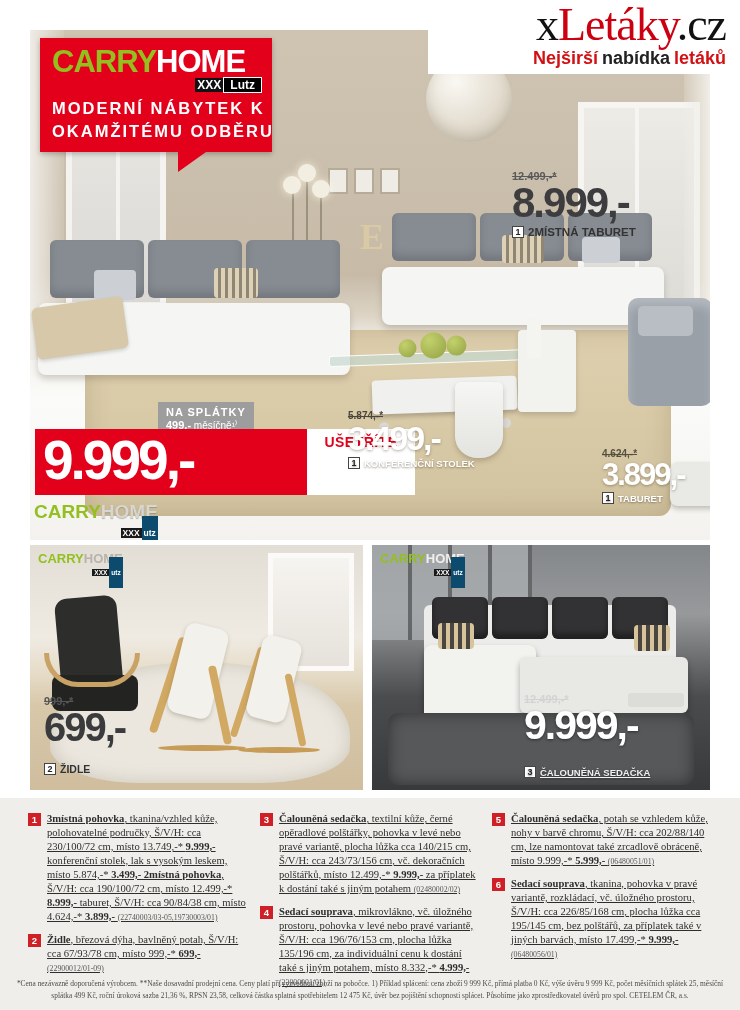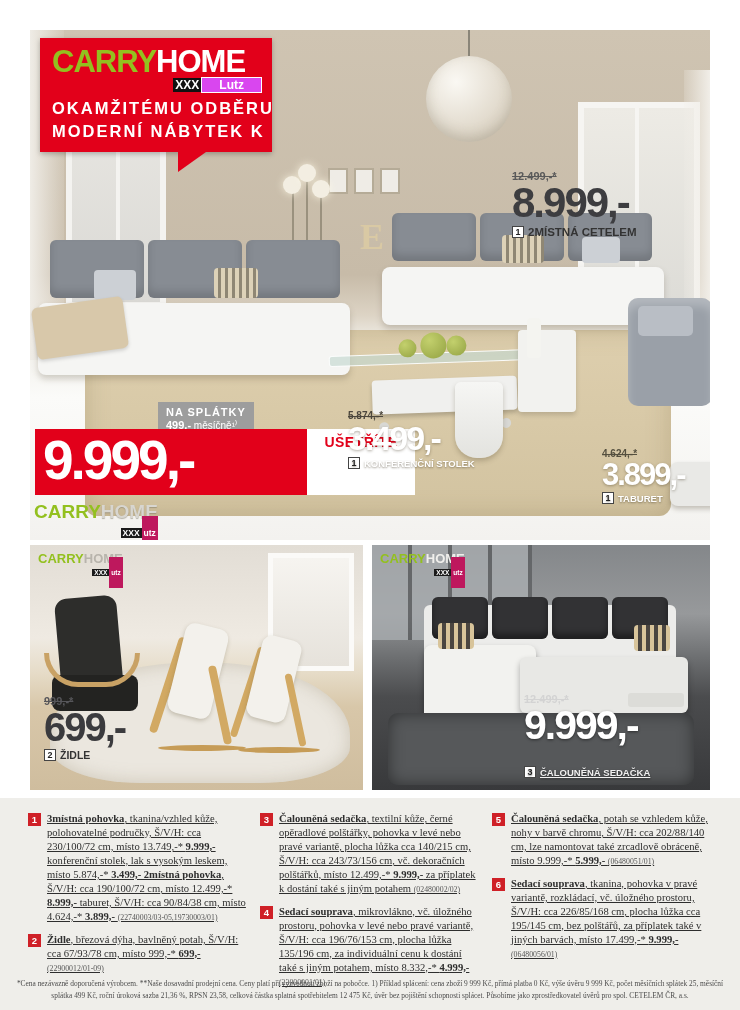--- a/index.html
+++ b/index.html
@@ -51,21 +51,21 @@
   .side-table { position:absolute; left:488px; top:300px; width:58px; height:82px; background:#f2f2ef; border-radius:4px; box-shadow:0 3px 5px rgba(0,0,0,.15); }
 
   
   .brand-banner { position:absolute; left:10px; top:8px; width:232px; background:#e2001a; color:#fff; padding:8px 10px 9px 12px; z-index:5; box-shadow:0 2px 5px rgba(0,0,0,.25); }
   .brand-banner:after { content:""; position:absolute; left:138px; top:100%; width:0; height:0; border-top:20px solid #e2001a; border-right:28px solid transparent; }
   .brand-row { font-weight:bold; font-size:31px; letter-spacing:-1px; line-height:1; white-space:nowrap; }
   .brand-row .carry { color:#93c01f; }
   .brand-row .home { color:#fff; }
   .xxxlutz { text-align:right; margin-top:-2px; margin-bottom:4px; }
   .xxxlutz .xxx { background:#111; color:#fff; font-weight:bold; font-size:12px; padding:0 2px; }
-  .xxxlutz .lutz { background:#d946ef; color:#fff; font-weight:bold; font-size:12px; padding:0 17px; border:1px solid #fff; }
+  .xxxlutz .lutz { background:#000000; color:#fff; font-weight:bold; font-size:12px; padding:0 6px; border:1px solid #fff; }
   .brand-tag { font-weight:bold; font-size:16.5px; letter-spacing:2px; line-height:1.4; white-space:nowrap; }
 
   
   .strike { text-decoration:line-through; }
   .pbadge { display:inline-block; width:12px; height:12px; background:#fff; border:1px solid #444; color:#222; font-size:9px; line-height:11px; text-align:center; font-weight:bold; margin-right:4px; vertical-align:1px; }
   .pb-sofa2 { position:absolute; left:482px; top:140px; z-index:4; }
   .pb-sofa2 .old { font-size:11px; font-weight:bold; color:#5a5a5a; }
   .pb-sofa2 .price { font-size:42px; font-weight:bold; color:#3d3d40; letter-spacing:-2px; line-height:1; }
   .pb-sofa2 .lbl { font-size:11.5px; font-weight:bold; color:#333; margin-top:2px; }
 
@@ -91,21 +91,21 @@
   .pb-tab { position:absolute; left:572px; top:418px; z-index:4; }
   .pb-tab .old { font-size:10px; font-weight:bold; color:#55503f; }
   .pb-tab .price { font-size:31px; font-weight:bold; color:#fff; letter-spacing:-2px; line-height:1.05; text-shadow:0 1px 3px rgba(60,50,30,.4); }
   .pb-tab .lbl { font-size:9.5px; font-weight:bold; color:#fff; text-shadow:0 1px 2px rgba(60,50,30,.5); }
 
   .carry-logo { z-index:4; line-height:1; }
   .carry-logo .carry { color:#93c01f; font-weight:bold; }
   .carry-logo .home { font-weight:bold; }
   .carry-logo .badges { text-align:right; margin-top:-1px; }
   .carry-logo .xxx { background:#1a1a1a; color:#fff; font-weight:bold; padding:0 2px; }
-  .carry-logo .utz { background:#be185d; color:#fff; font-weight:bold; padding:12px 2px;margin-top:36px; }
+  .carry-logo .utz { background:#0c4a6e; color:#fff; font-weight:bold; padding:12px 2px;margin-top:36px; }
   .hero-logo { position:absolute; left:4px; top:472px; font-size:19px; }
   .hero-logo .home { color:#d8d6d0; text-shadow:0 1px 1px rgba(120,115,100,.5); }
   .hero-logo .badges span { font-size:8.5px; }
 
   
   .photo { position:absolute; top:545px; height:245px; overflow:hidden; }
   .photo-left { left:30px; width:333px; background:#e8e3da; }
   .photo-right { left:372px; width:338px; background:#6f7173; }
   .photo .mini-logo { position:absolute; left:8px; top:7px; font-size:13px; }
   .photo-left .mini-logo .home { color:#b8b4ac; }
@@ -129,21 +129,21 @@
   .rp-chaise { position:absolute; left:52px; top:100px; width:112px; height:88px; background:#f2f2ef; border-radius:8px; box-shadow:0 4px 6px rgba(0,0,0,.35); }
   .rp-seat { position:absolute; left:148px; top:112px; width:168px; height:56px; background:#e8e8e5; border-radius:6px; box-shadow:0 4px 6px rgba(0,0,0,.3); }
   .rp-cush { position:absolute; top:52px; width:56px; height:42px; background:#323234; border-radius:6px; box-shadow:inset 0 -5px 6px rgba(0,0,0,.4); }
   .rp-pill { position:absolute; width:36px; height:26px; border-radius:4px; background:repeating-linear-gradient(90deg,#d8c49a 0 4px,#4a4540 4px 8px); }
   .rp-rug { position:absolute; left:16px; top:168px; width:306px; height:72px; background:#56585a; border-radius:10px; box-shadow:inset 0 0 16px rgba(0,0,0,.45); }
   .rp-table { position:absolute; left:256px; top:148px; width:56px; height:14px; background:#dcdcd8; border-radius:3px; box-shadow:0 16px 0 -14px #cfcfcb; }
 
   .pb-left { position:absolute; left:14px; top:150px; z-index:4; }
   .pb-left .old { font-size:11px; font-weight:bold; color:#56565a; }
   .pb-left .price { font-size:40px; font-weight:bold; color:#3b3b3e; letter-spacing:-2px; line-height:1; }
-  .pb-left .lbl { font-size:10.5px; font-weight:bold; color:#333; margin-top:2px; }
+  .pb-left .lbl { font-size:10.5px; font-weight:bold; color:#333; margin-top:16px; }
 
   .pb-right { position:absolute; left:152px; top:148px; z-index:4; }
   .pb-right .old { font-size:11px; font-weight:bold; color:#d3d3d3; }
   .pb-right .price { font-size:41px; font-weight:bold; color:#fff; letter-spacing:-2px; line-height:1; text-shadow:0 1px 3px rgba(0,0,0,.5); }
   .pb-right .lbl { font-size:9.5px; font-weight:bold; color:#f0f0f0; margin-top:20px; text-shadow:0 1px 2px rgba(0,0,0,.5);text-decoration:underline; }
 
   
   .desc-section { position:absolute; left:0; top:798px; width:740px; height:212px; background:#efeeea; padding:14px 28px 0 28px; }
   .desc-cols { display:flex; gap:14px; }
   .desc-col { width:218px; }
@@ -220,28 +220,28 @@
     <div class="side-table"></div>
     <div class="side-bottle"></div>
 
     <div class="brand-banner">
       <div class="brand-row">
         <span class="carry">CARRY</span><span class="home">HOME</span>
       </div>
       <div class="xxxlutz">
         <span class="xxx">XXX</span><span class="lutz">Lutz</span>
       </div>
+      <div class="brand-tag">MODERNÍ NÁBYTEK K</div>
       <div class="brand-tag">OKAMŽITÉMU ODBĚRU</div>
-      <div class="brand-tag">MODERNÍ NÁBYTEK K</div>
     </div>
 
     <div class="pb-sofa2">
       <div class="old strike">12.499,-*</div>
       <div class="price">8.999,-</div>
-      <div class="lbl"><span class="pbadge">1</span><span>2MÍSTNÁ CETELEM</span></div>
+      <div class="lbl"><span class="pbadge">1</span><span>2MÍSTNÁ TABURET</span></div>
     </div>
 
     <div class="installments">
       <div class="l1">NA SPLÁTKY</div>
       <div class="l2"><b>499,-</b><span> měsíčně¹⁾</span></div>
     </div>
 
     <div class="pb-sofa3">
       <div class="sofa3-row">
         <div class="redbox">9.999,-</div>
@@ -262,20 +262,24 @@
       <div class="price">3.899,-</div>
       <div class="lbl"><span class="pbadge">1</span><span>TABURET</span></div>
     </div>
 
     <div class="carry-logo hero-logo">
       <span class="carry">CARRY</span><span class="home">HOME</span>
       <div class="badges"><span class="xxx">XXX</span><span class="utz">utz</span></div>
     </div>
   </div>
 
+  <div class="header-band">
+    <div class="xl-logo"><span>x</span><span class="red">Letáky</span><span>.cz</span></div>
+    <div class="xl-tagline"><span class="red">Nejširší</span><span>nabídka</span><span class="red">letáků</span></div>
+  </div>
 
   <div class="photo photo-left">
     <div class="lp-bg"></div>
     <div class="lp-window"></div>
     <div class="lp-rug"></div>
     <div class="lp-chair-back"></div>
     <div class="lp-chair-seat"></div>
     <div class="lp-chair-arm"></div>
     <div class="rocker" style="left:128px;top:80px;width:90px;height:130px;">
       <div class="frame" style="left:6px;top:10px;width:8px;height:100px;transform:rotate(18deg);"></div>

